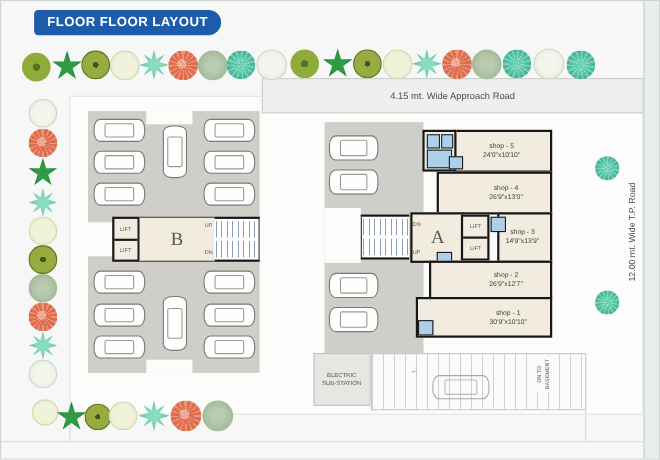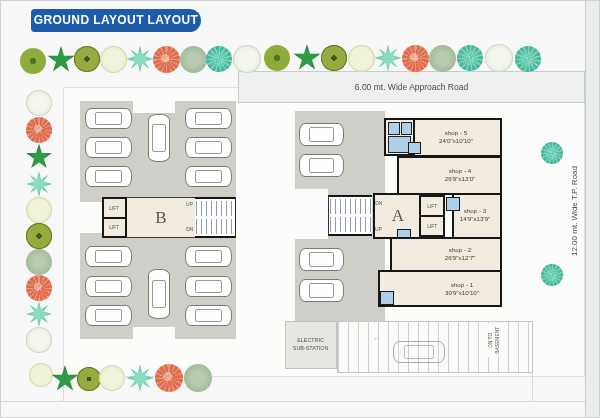--- a/index.html
+++ b/index.html
@@ -76,21 +76,21 @@
   .line{background:#d8dada;}
 </style>
 </head>
 <body>
 
 <div id="stage">
 
   <div class="abs plot" style="left:62px;top:86px;width:522px;height:290px;"></div>
 
   <div class="abs road" style="left:237px;top:70px;width:347px;height:32px;">
-    <span>6.00 mt. Wide Approach Road</span>
+    <span>4.15 mt. Wide Approach Road</span>
   </div>
 
   <div class="abs tpband" style="left:584px;top:0;width:16px;height:418px;"></div>
   <div class="abs tplabel" style="left:506px;top:203px;width:140px;height:14px;">12.00 mt. Wide T.P. Road</div>
 
   <div class="abs slab" style="left:79px;top:100px;width:156px;height:101px;"></div>
   <div class="abs cut" style="left:132px;top:100px;width:42px;height:12px;"></div>
   <div class="abs slab" style="left:79px;top:232px;width:156px;height:106px;"></div>
   <div class="abs cut" style="left:132px;top:326px;width:42px;height:12px;"></div>
 
@@ -181,21 +181,21 @@
   </div>
   <div class="slabel" style="left:461px;top:288px;">
     <div>shop - 1</div>
     <div>30'9"x10'10"</div>
   </div>
 
   <div class="abs line" style="left:0;top:400px;width:584px;height:1px;"></div>
   <div class="abs line" style="left:62px;top:376px;width:1px;height:24px;"></div>
   <div class="abs line" style="left:531px;top:372px;width:1px;height:28px;"></div>
 
-  <div class="abs banner" style="left:30px;top:8px;width:170px;height:23px;">GROUND LAYOUT LAYOUT</div>
+  <div class="abs banner" style="left:30px;top:8px;width:170px;height:23px;">FLOOR FLOOR LAYOUT</div>
 
   <div id="gen" class="abs" style="left:0;top:0;width:600px;height:418px;">
       <span class="tr olive" style="left: 19px; top: 47px; width: 26px; height: 26px;"></span>
       <span class="tr palm" style="left: 46px; top: 45px; width: 28px; height: 28px;"></span>
       <span class="tr olive2" style="left: 73px; top: 45px; width: 26px; height: 26px;"></span>
       <span class="tr pale" style="left: 98.5px; top: 44.5px; width: 27px; height: 27px;"></span>
       <span class="tr spiky" style="left: 125.5px; top: 44.5px; width: 27px; height: 27px;"></span>
       <span class="tr red" style="left: 151.5px; top: 44.5px; width: 27px; height: 27px;"></span>
       <span class="tr sage" style="left: 178.5px; top: 44.5px; width: 27px; height: 27px;"></span>
       <span class="tr teal" style="left: 205px; top: 45px; width: 26px; height: 26px;"></span>

